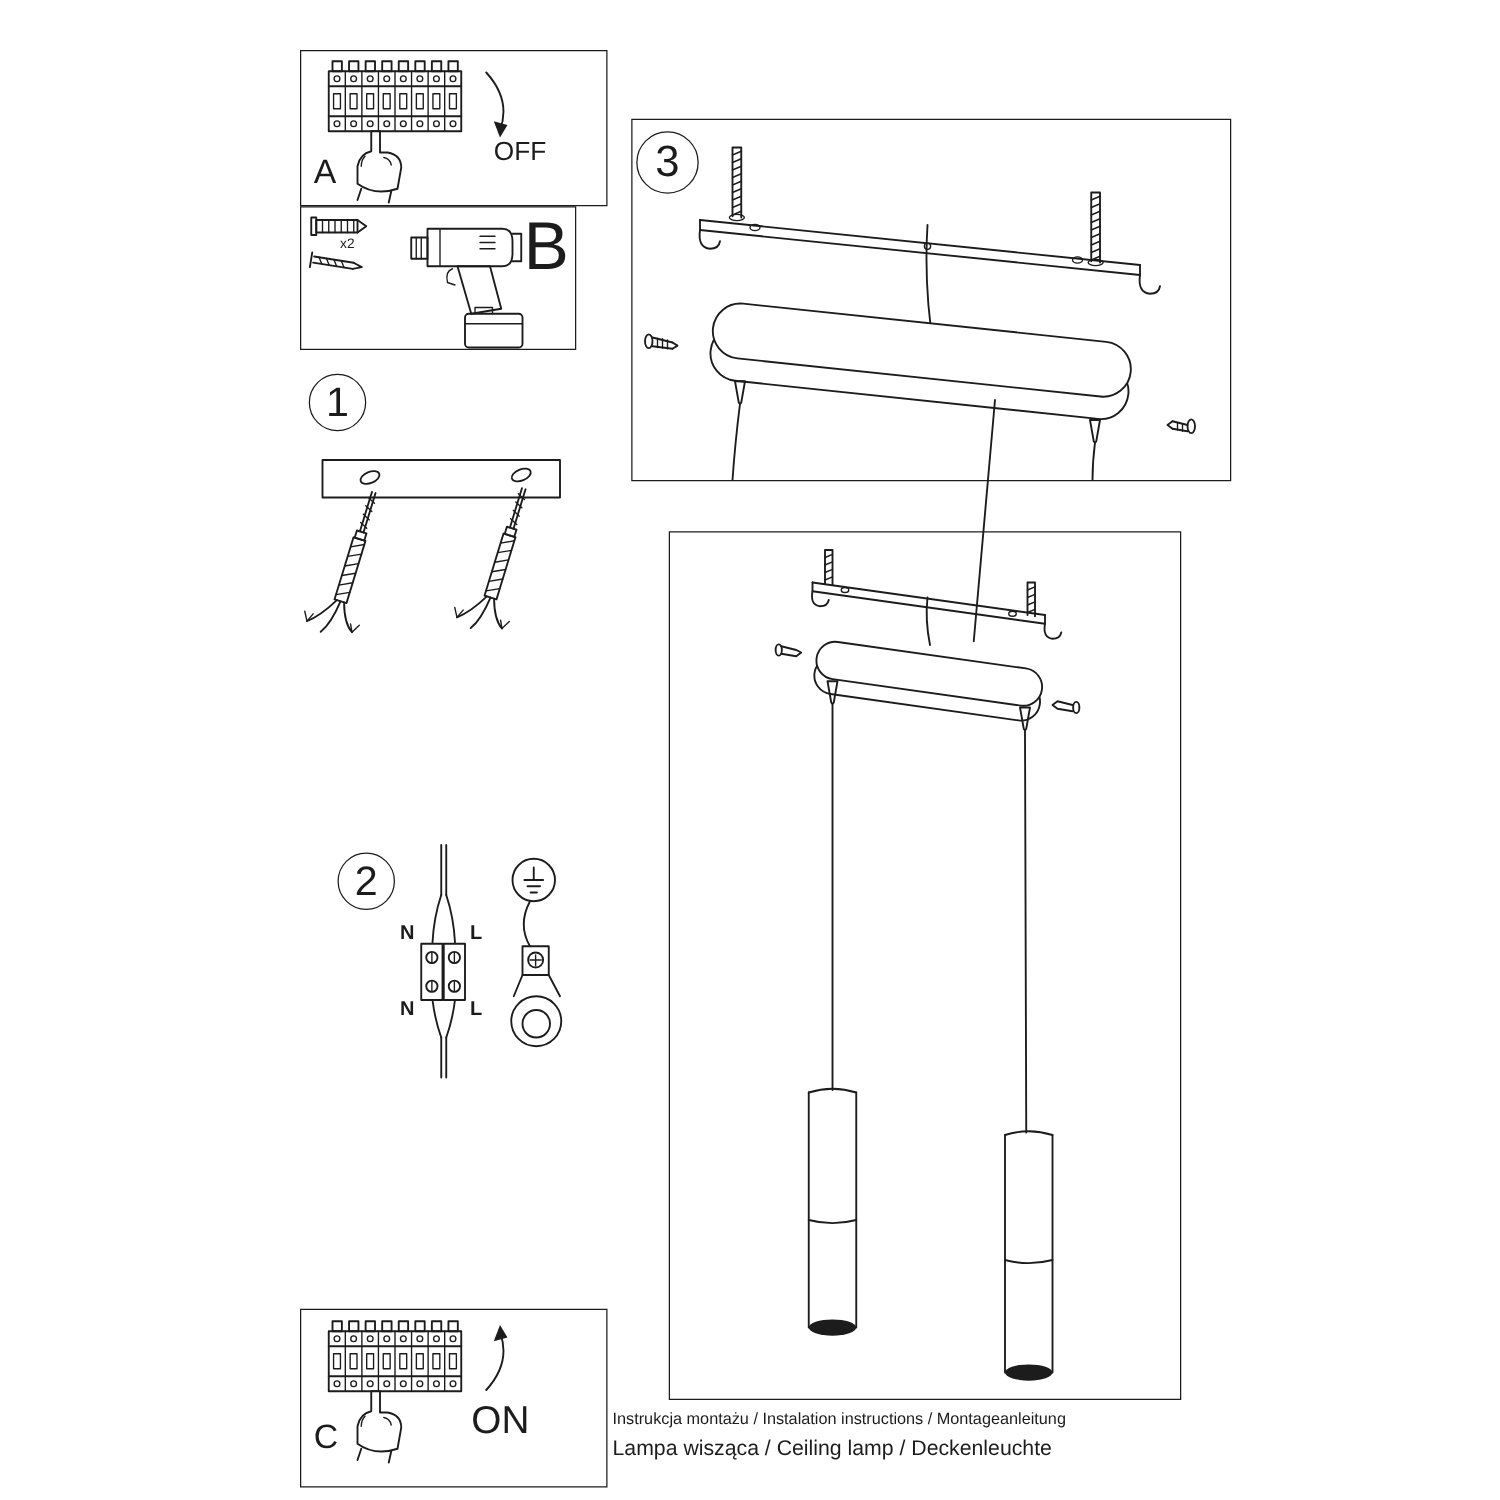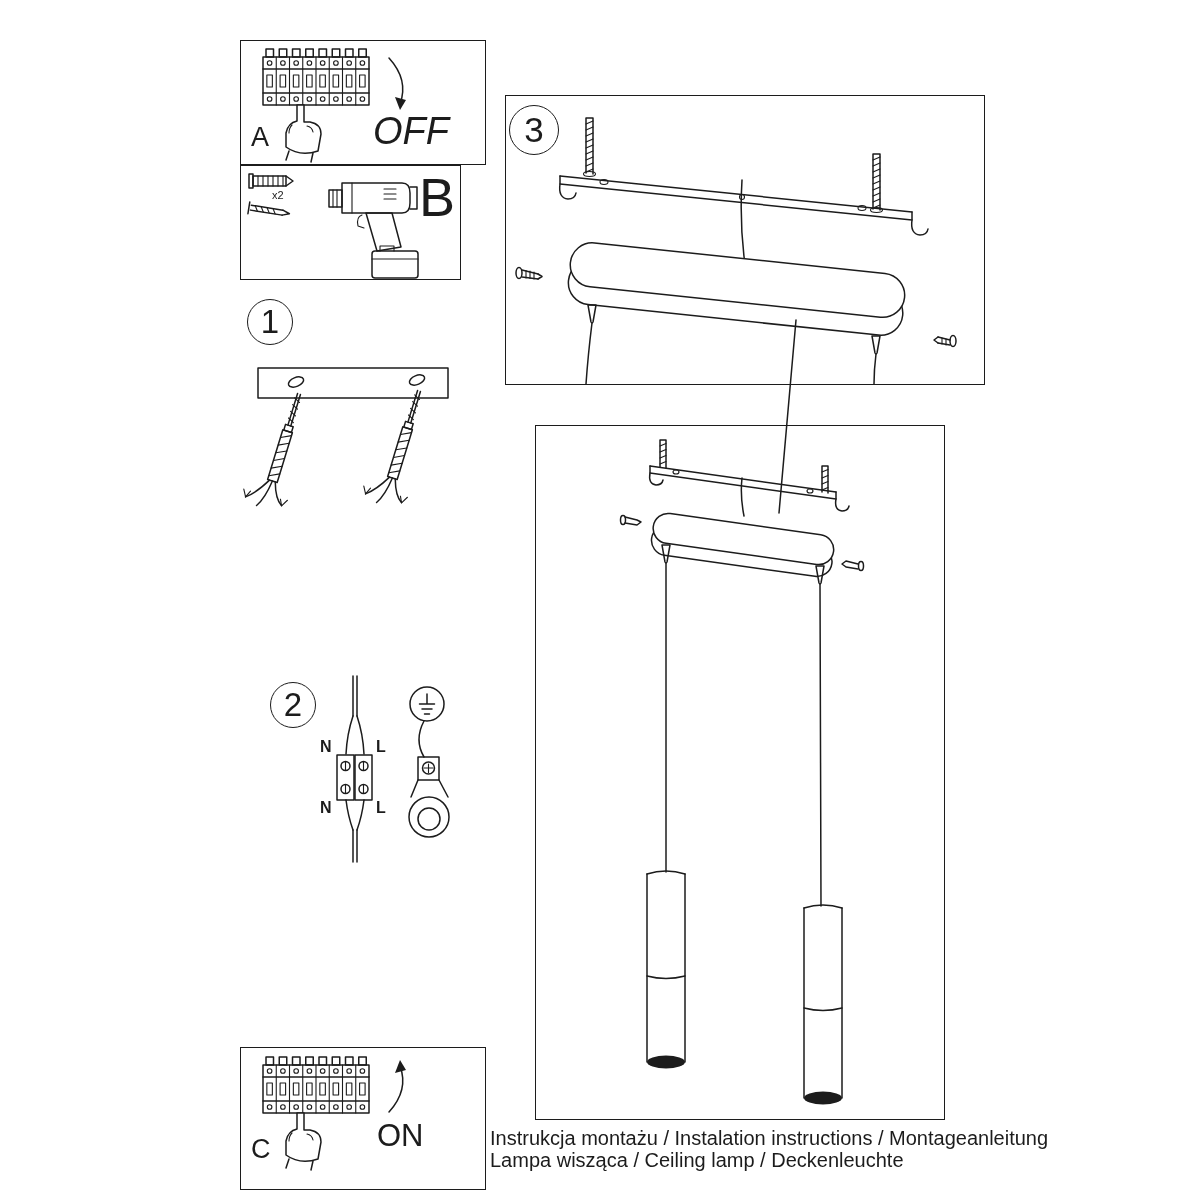--- a/index.html
+++ b/index.html
@@ -14,29 +14,29 @@
   #box-main { left:535px; top:425px;  width:410px; height:695px; }
   .art { position:absolute; left:0; top:0; z-index:2; pointer-events:none; }
   #art * { fill:none; stroke:#1c1c1c; stroke-width:1.5; stroke-linecap:round; stroke-linejoin:round; }
   #art .fw { fill:#ffffff; }
   #art .fd { fill:#1c1c1c; stroke:none; }
   #art .thin { stroke-width:1.1; }
   .lbl { position:absolute; z-index:3; white-space:nowrap; }
   #lbl-a   { left:251px; top:122px;  font-size:27px; }
   #lbl-b   { left:419px; top:166px;  font-size:54px; }
   #lbl-c   { left:251px; top:1134px; font-size:27px; }
-  #lbl-off { left:373px; top:110px;  font-size:38px;font-style:italic; }
+  #lbl-off { left:395px; top:110px;  font-size:21px; }
   #lbl-on  { left:377px; top:1118px; font-size:31px;text-align:right; }
   #lbl-x2  { left:272px; top:189px;  font-size:11px; }
   #lbl-n-top { left:320px; top:738px; font-size:16px; font-weight:700; }
   #lbl-l-top { left:376px; top:738px; font-size:16px; font-weight:700; }
   #lbl-n-bot { left:320px; top:799px; font-size:16px; font-weight:700; }
   #lbl-l-bot { left:376px; top:799px; font-size:16px; font-weight:700; }
-  #footer-1 { left:490px; top:1127px; font-size:20px; }
-  #footer-2 { left:490px; top:1149px; font-size:20px; }
+  #footer-1 { left:490px; top:1127px; font-size:13px; }
+  #footer-2 { left:490px; top:1149px; font-size:17px; }
   .badge { position:absolute; border:1.7px solid #1c1c1c; border-radius:50%; display:flex;
            align-items:center; justify-content:center; z-index:3; background:#fff; }
   #badge-1 { left:247px; top:299px; width:46px; height:46px; font-size:33px; }
   #badge-2 { left:270px; top:682px; width:46px; height:46px; font-size:33px; }
   #badge-3 { left:509px; top:105px; width:50px; height:50px; font-size:35px; }
 </style>
 </head>
 <body>
 
 <div class="page">

